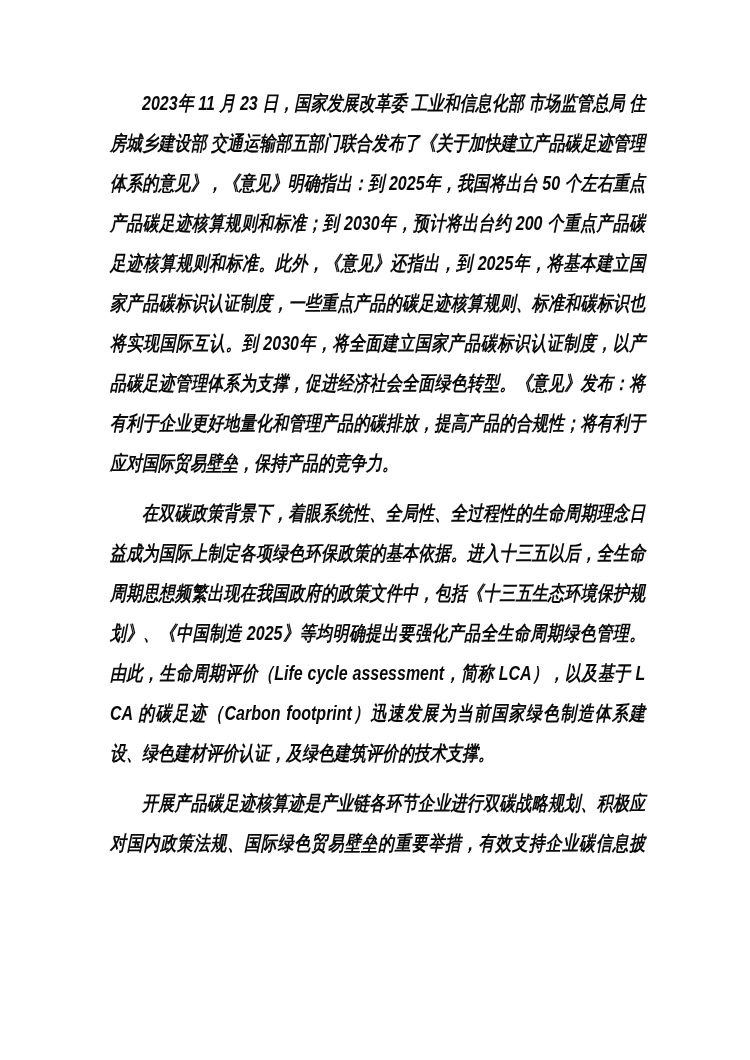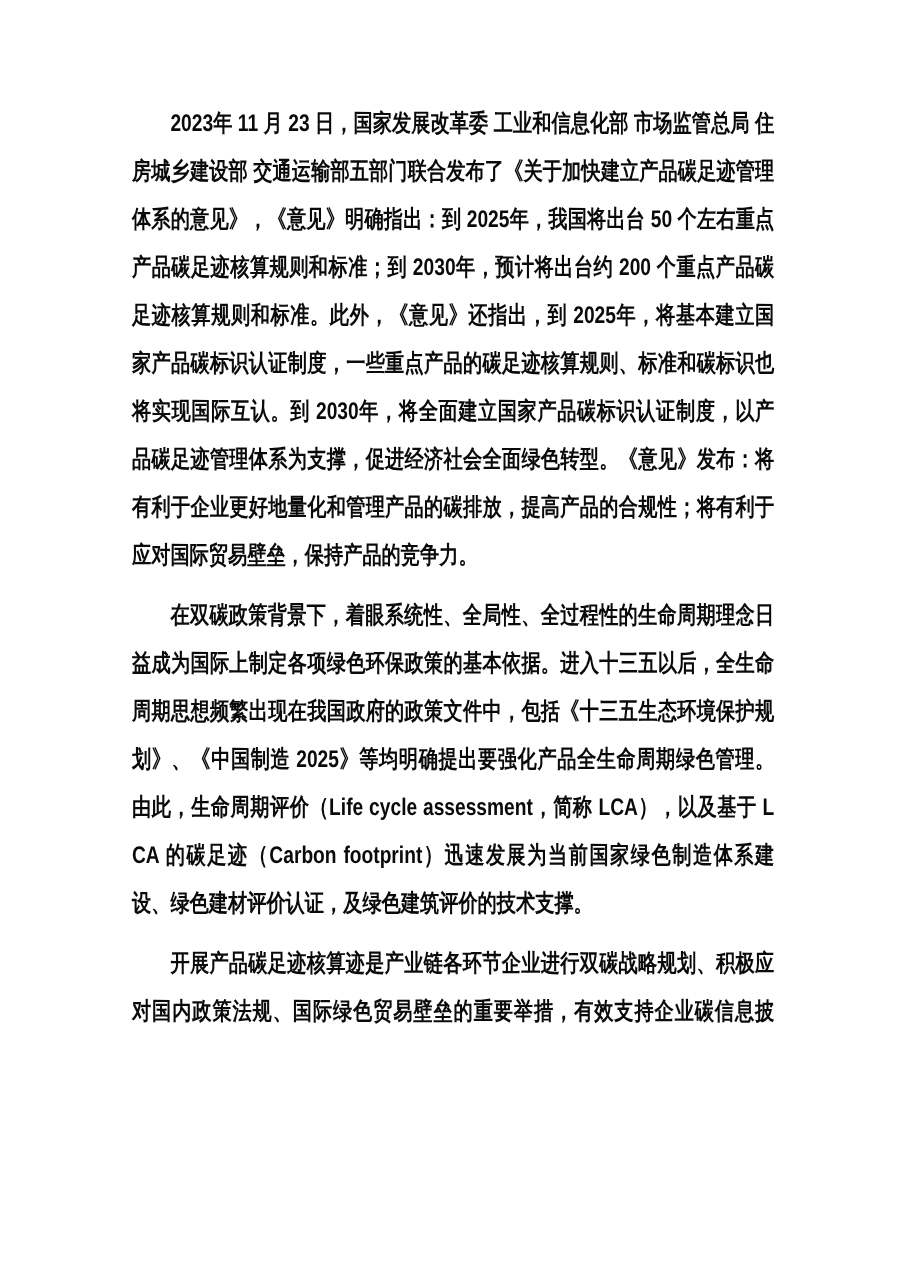--- a/index.html
+++ b/index.html
@@ -8,20 +8,21 @@
     background: #ffffff;
   }
   .page {
     position: relative;
     width: 750px;
     height: 860px;
     background: #ffffff;
     overflow: hidden;
     font-family: "Liberation Sans", sans-serif;
     color: #0a0a0a;
+    font-style: italic;
   }
   .content {
     position: absolute;
     left: 110px;
     top: 83px;
     width: 669px;               
     transform: scaleX(0.8);     
     transform-origin: 0 0;
   }
   .para {

